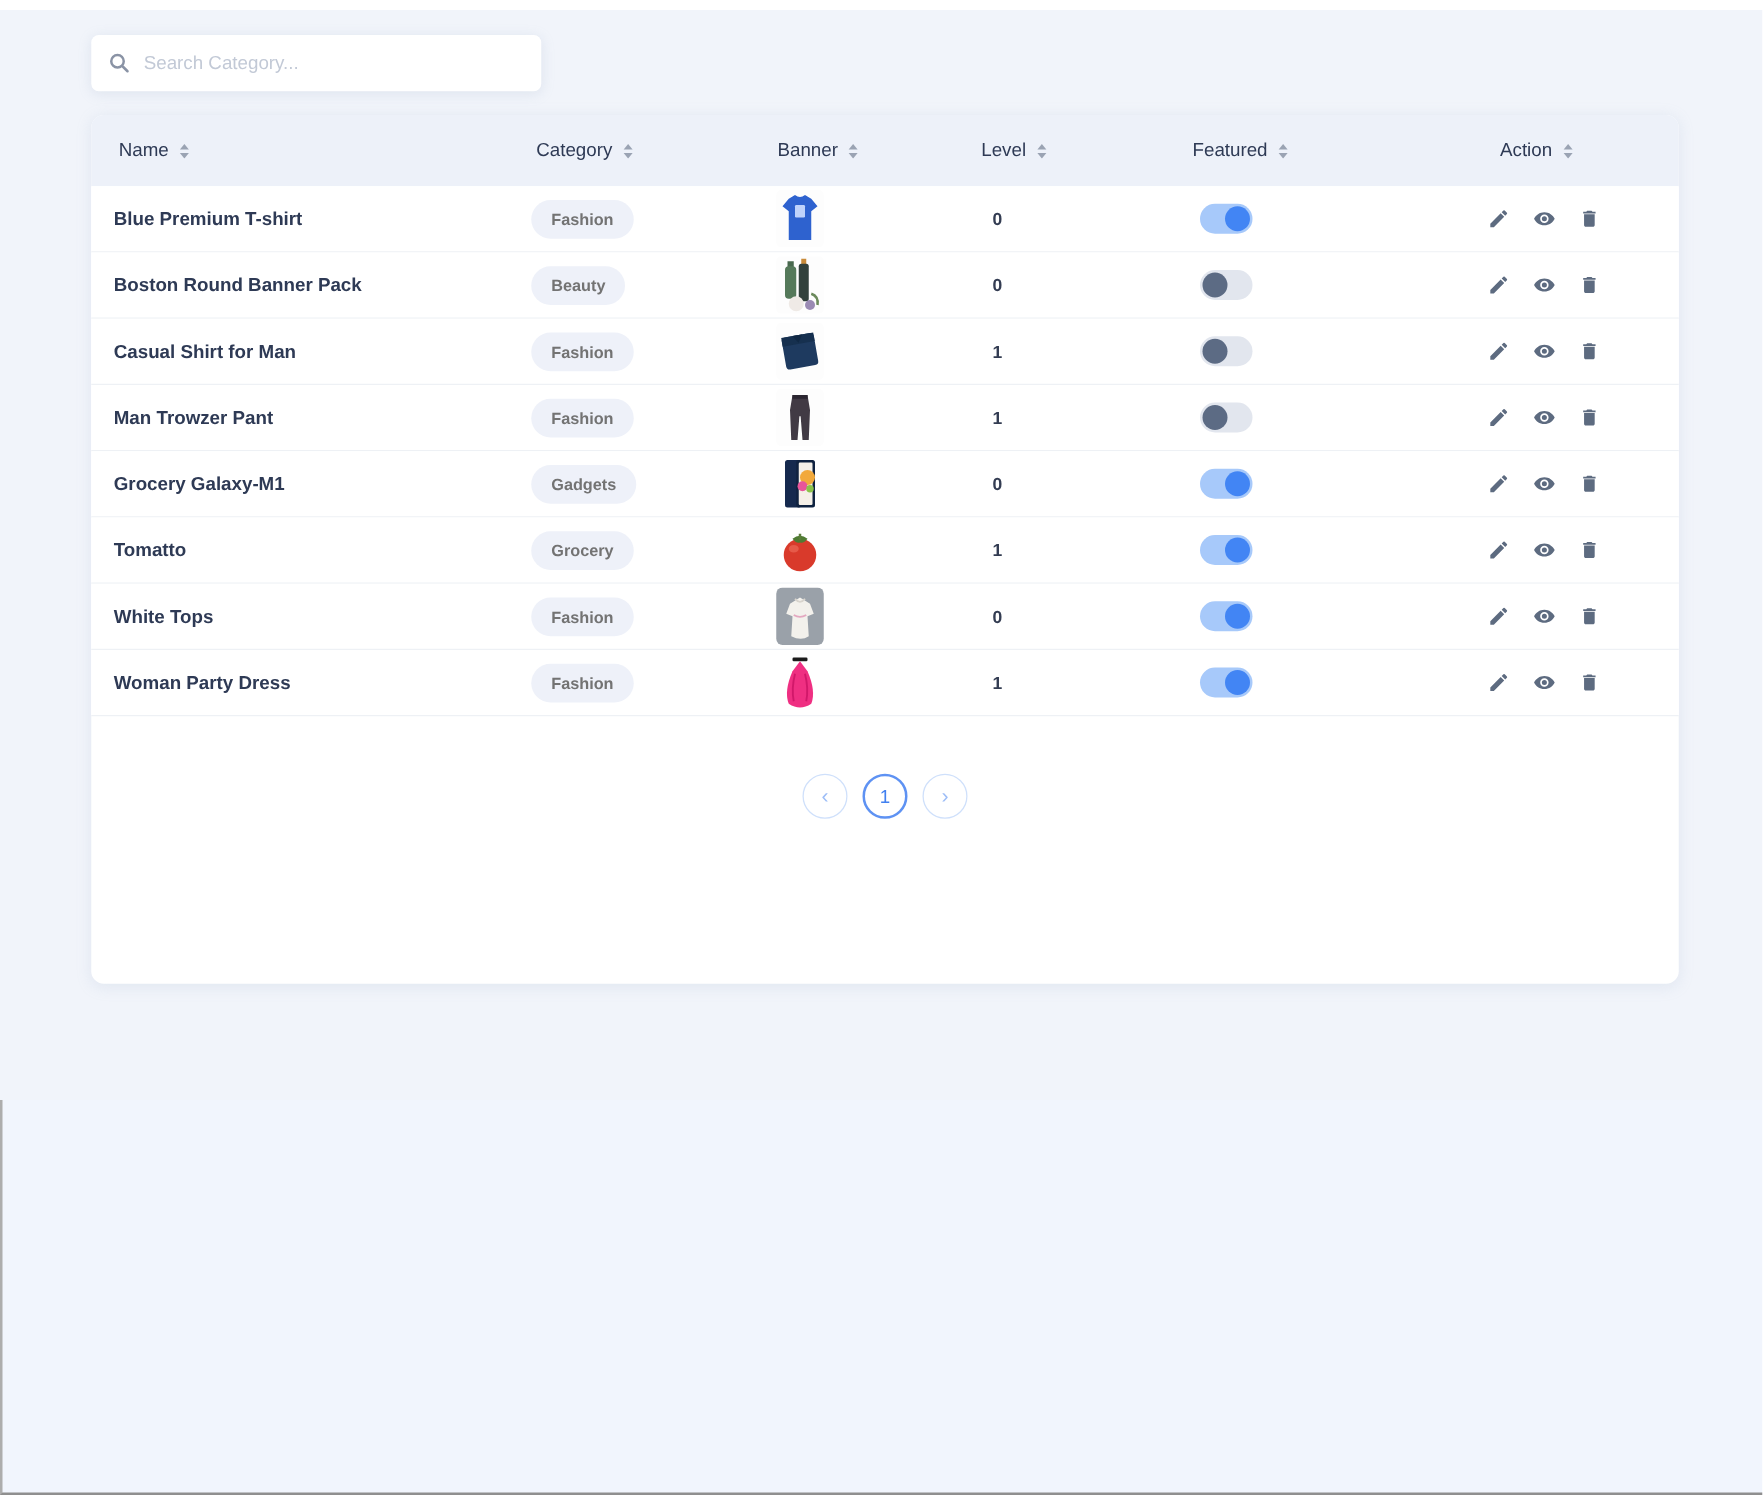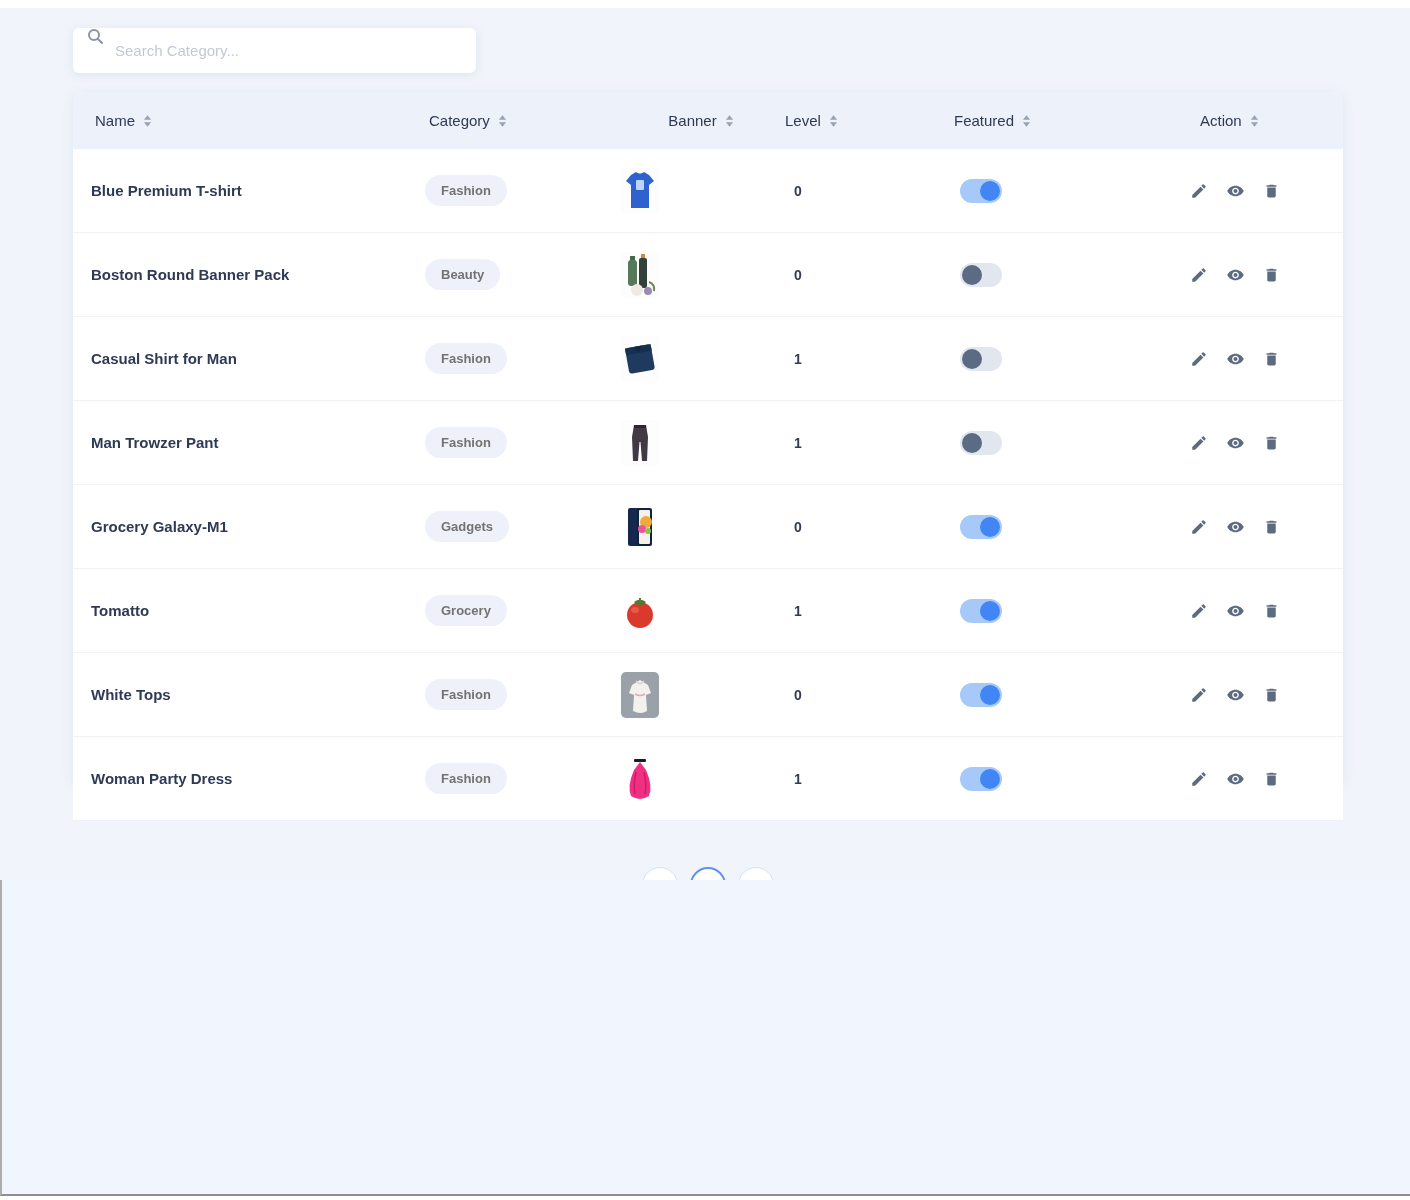--- a/index.html
+++ b/index.html
@@ -10,23 +10,23 @@
     -webkit-font-smoothing:antialiased;
   }
   .top-strip { height:8px; background:#ffffff; }
   .main-area { height:872px; background:#f1f4fa; overflow:hidden; }
   .container { width:1270px; margin-left:73px; }
 
   .page-title { margin:32px 0 0 2px; font-size:21px; font-weight:700; color:#232e49; letter-spacing:.2px; }
 
   .toolbar { margin-top:20px; display:flex; justify-content:space-between; align-items:center; }
   .search-box {
-    width:403px; height:45px; background:#fff; border-radius:6px;
+    width:360px; height:45px; background:#fff; border-radius:6px;
     box-shadow:0 2px 10px rgba(140,160,190,.18);
-    display:flex; padding:0 14px;
+    display:flex; align-items:center; padding:0 14px;
   }
   .search-box input { border:none; outline:none; font-size:15px; color:#41506b; flex:1; margin-left:9px; background:transparent; }
   .search-box input::placeholder { color:#c2c9d6; }
 
   .add-btn {
     height:45px; padding:0 23px; background:#4285f4; color:#fff; border:none;
     border-radius:8px; font-size:15px; font-weight:700; font-family:inherit;
     display:flex; align-items:center; gap:11px; cursor:pointer;
     box-shadow:0 4px 10px rgba(66,133,244,.35);
   }
@@ -35,26 +35,26 @@
     margin-top:19px; background:#fff; border-radius:10px; height:695px;
     box-shadow:0 2px 12px rgba(150,170,200,.18);
   }
   .thead, .row {
     display:grid; grid-template-columns:352px 195px 160px 160px 240px 163px; align-items:center;
   }
   .thead { height:57px; background:#edf1f9; border-radius:10px 10px 0 0; }
   .th { display:flex; align-items:center; gap:8px; font-size:15px; font-weight:400; color:#2e3a55; }
   .th:nth-child(1){ padding-left:22px; }
   .th:nth-child(2){ padding-left:4px;align-items:center; }
-  .th:nth-child(3){ padding-left:2px;justify-content:center; }
+  .th:nth-child(3){ padding-left:2px; }
   .th:nth-child(4){ padding-left:5px; }
   .th:nth-child(5){ padding-left:14px; }
   .th:nth-child(6){ padding-left:20px; }
 
-  .row { height:84px; border-bottom:1px solid #eef1f5; background:#fff; }
+  .row { height:53px; border-bottom:1px solid #eef1f5; background:#fff; }
   .cell-name { padding-left:18px; font-size:15px; font-weight:700; color:#2e3a55; }
   .cell-category { padding-left:0; }
   .chip { display:inline-block; background:#eef1f9; color:#737373; font-size:13px; font-weight:700; padding:8px 16px; border-radius:17px; }
   .cell-banner { display:flex; }
   .banner-img { width:40px; height:46px; display:flex; }
   .cell-level { padding-left:14px; font-size:14px; font-weight:700; color:#333c52; }
 
   .toggle { margin-left:20px; width:42px; height:24px; border-radius:12px; position:relative; cursor:pointer; }
   .toggle .knob { position:absolute; top:2px; width:20px; height:20px; border-radius:50%; }
   .toggle.on  { background:#a7c9fa; }

